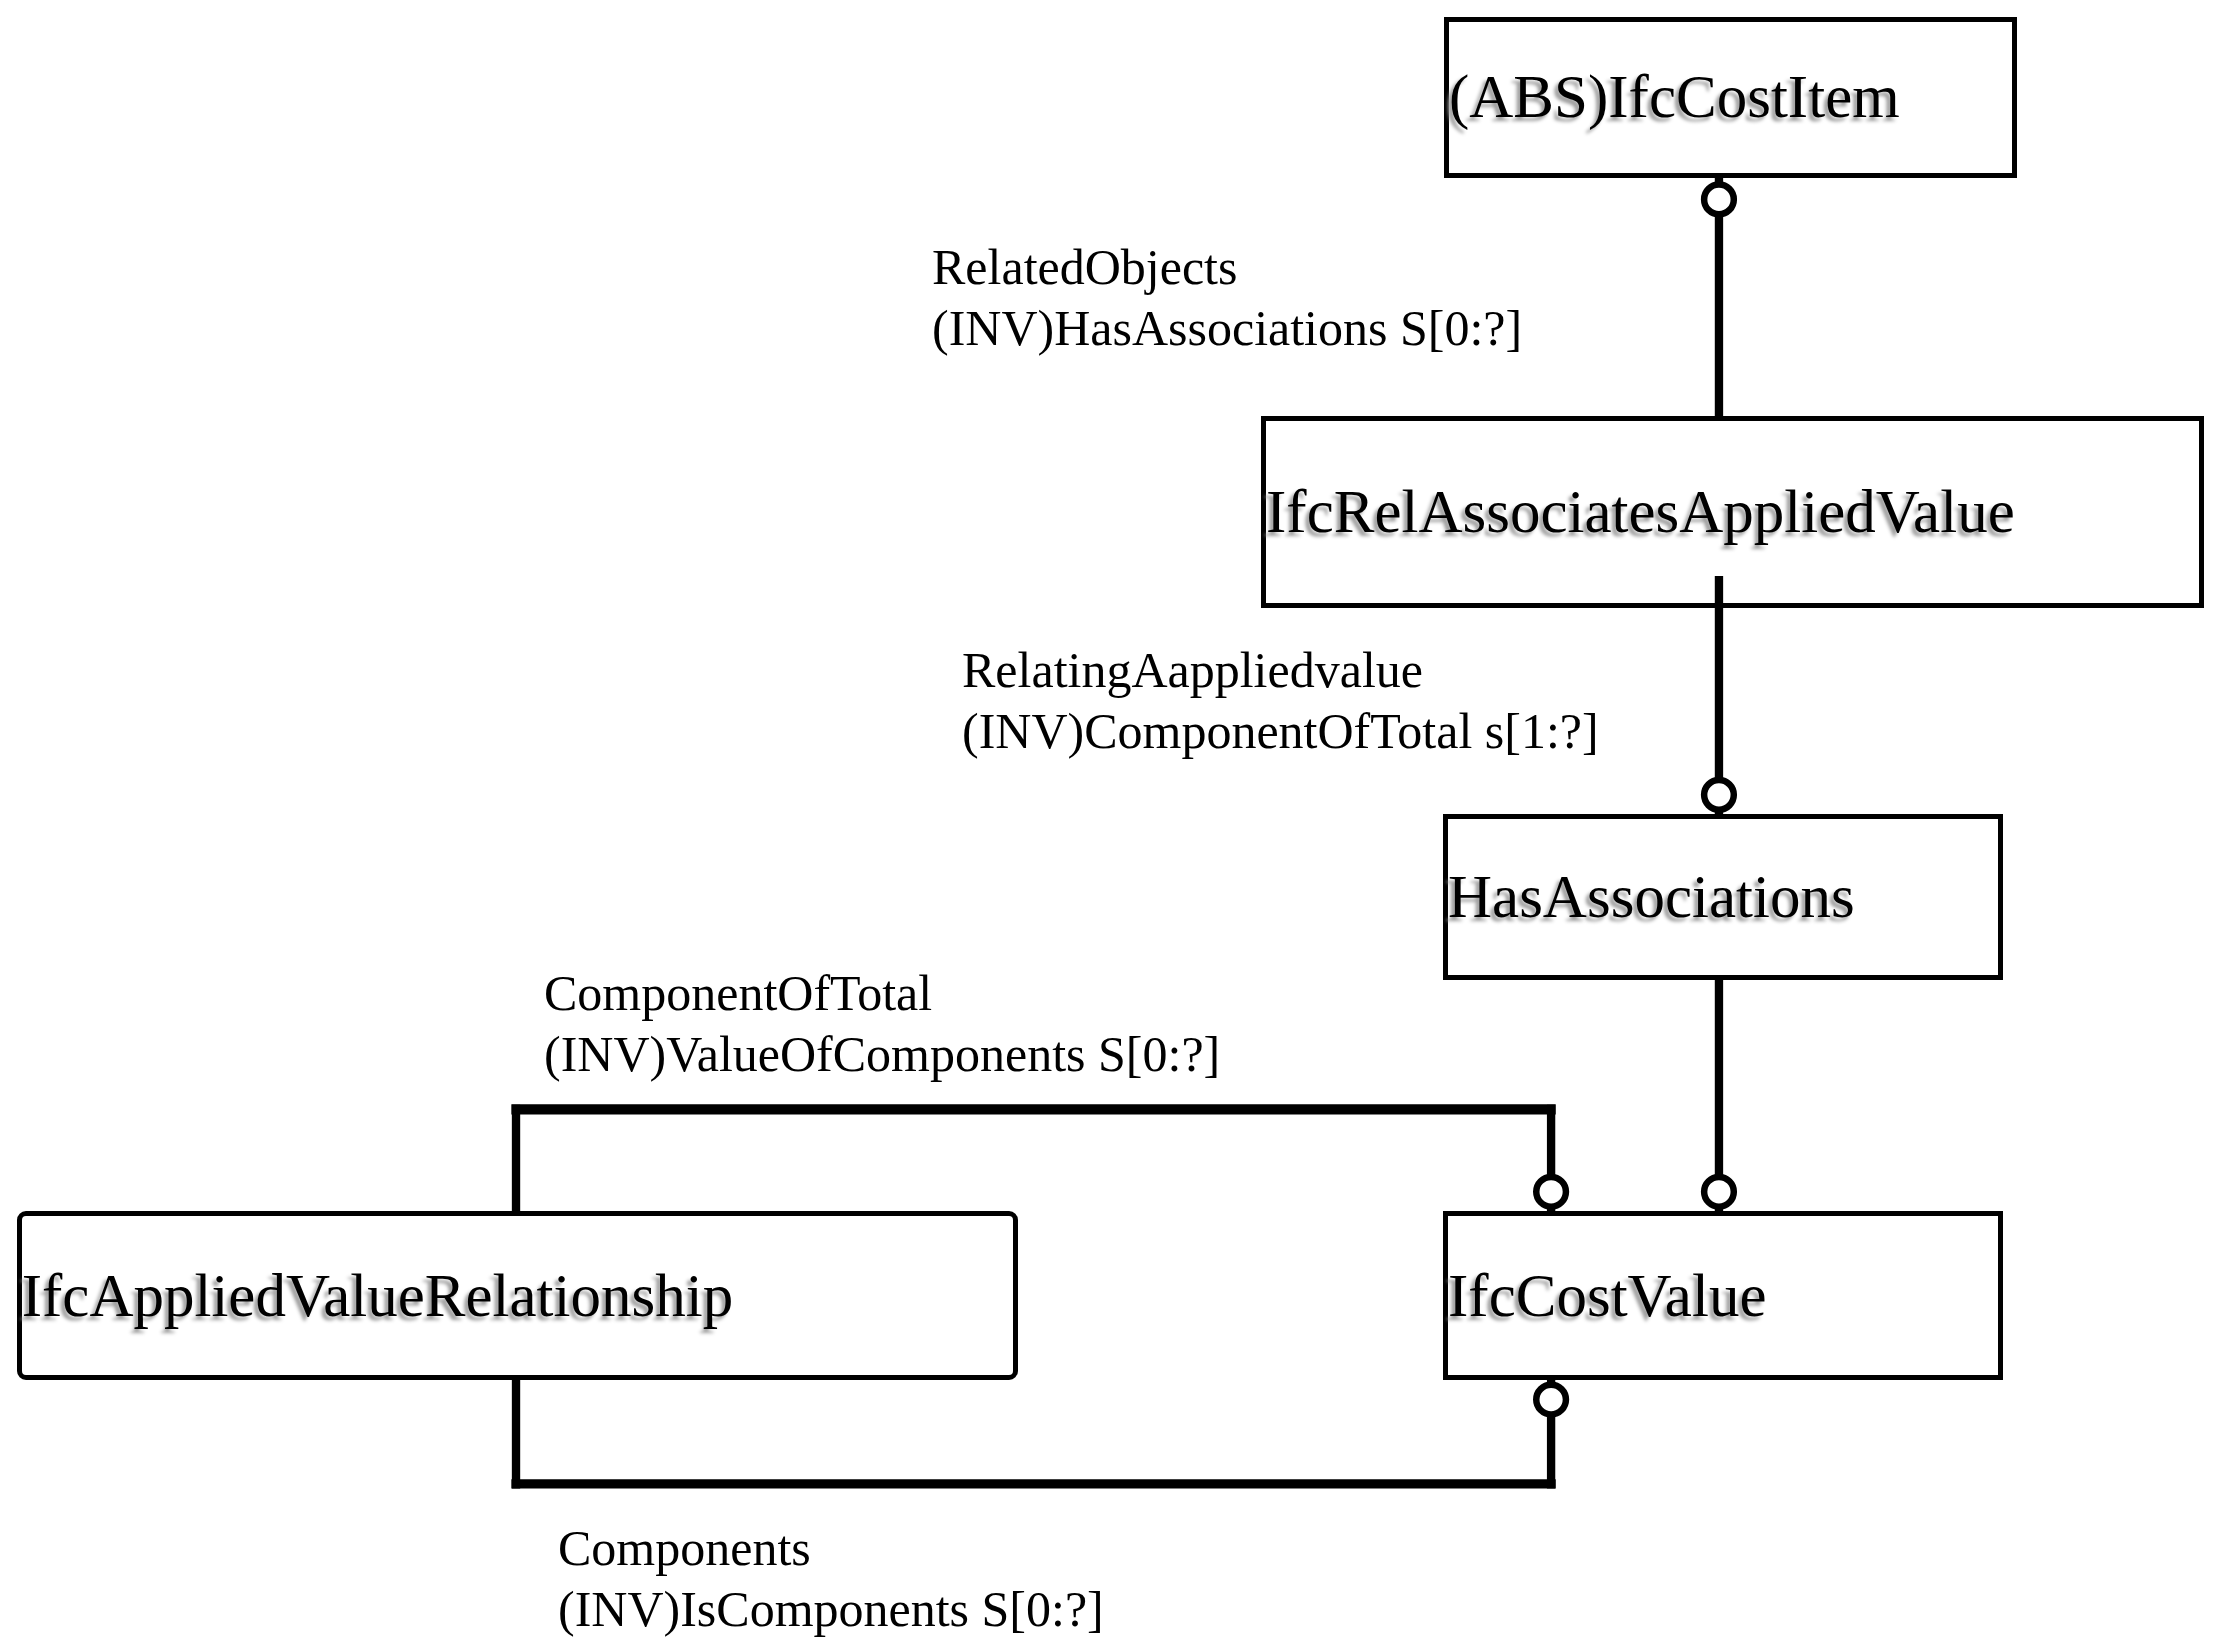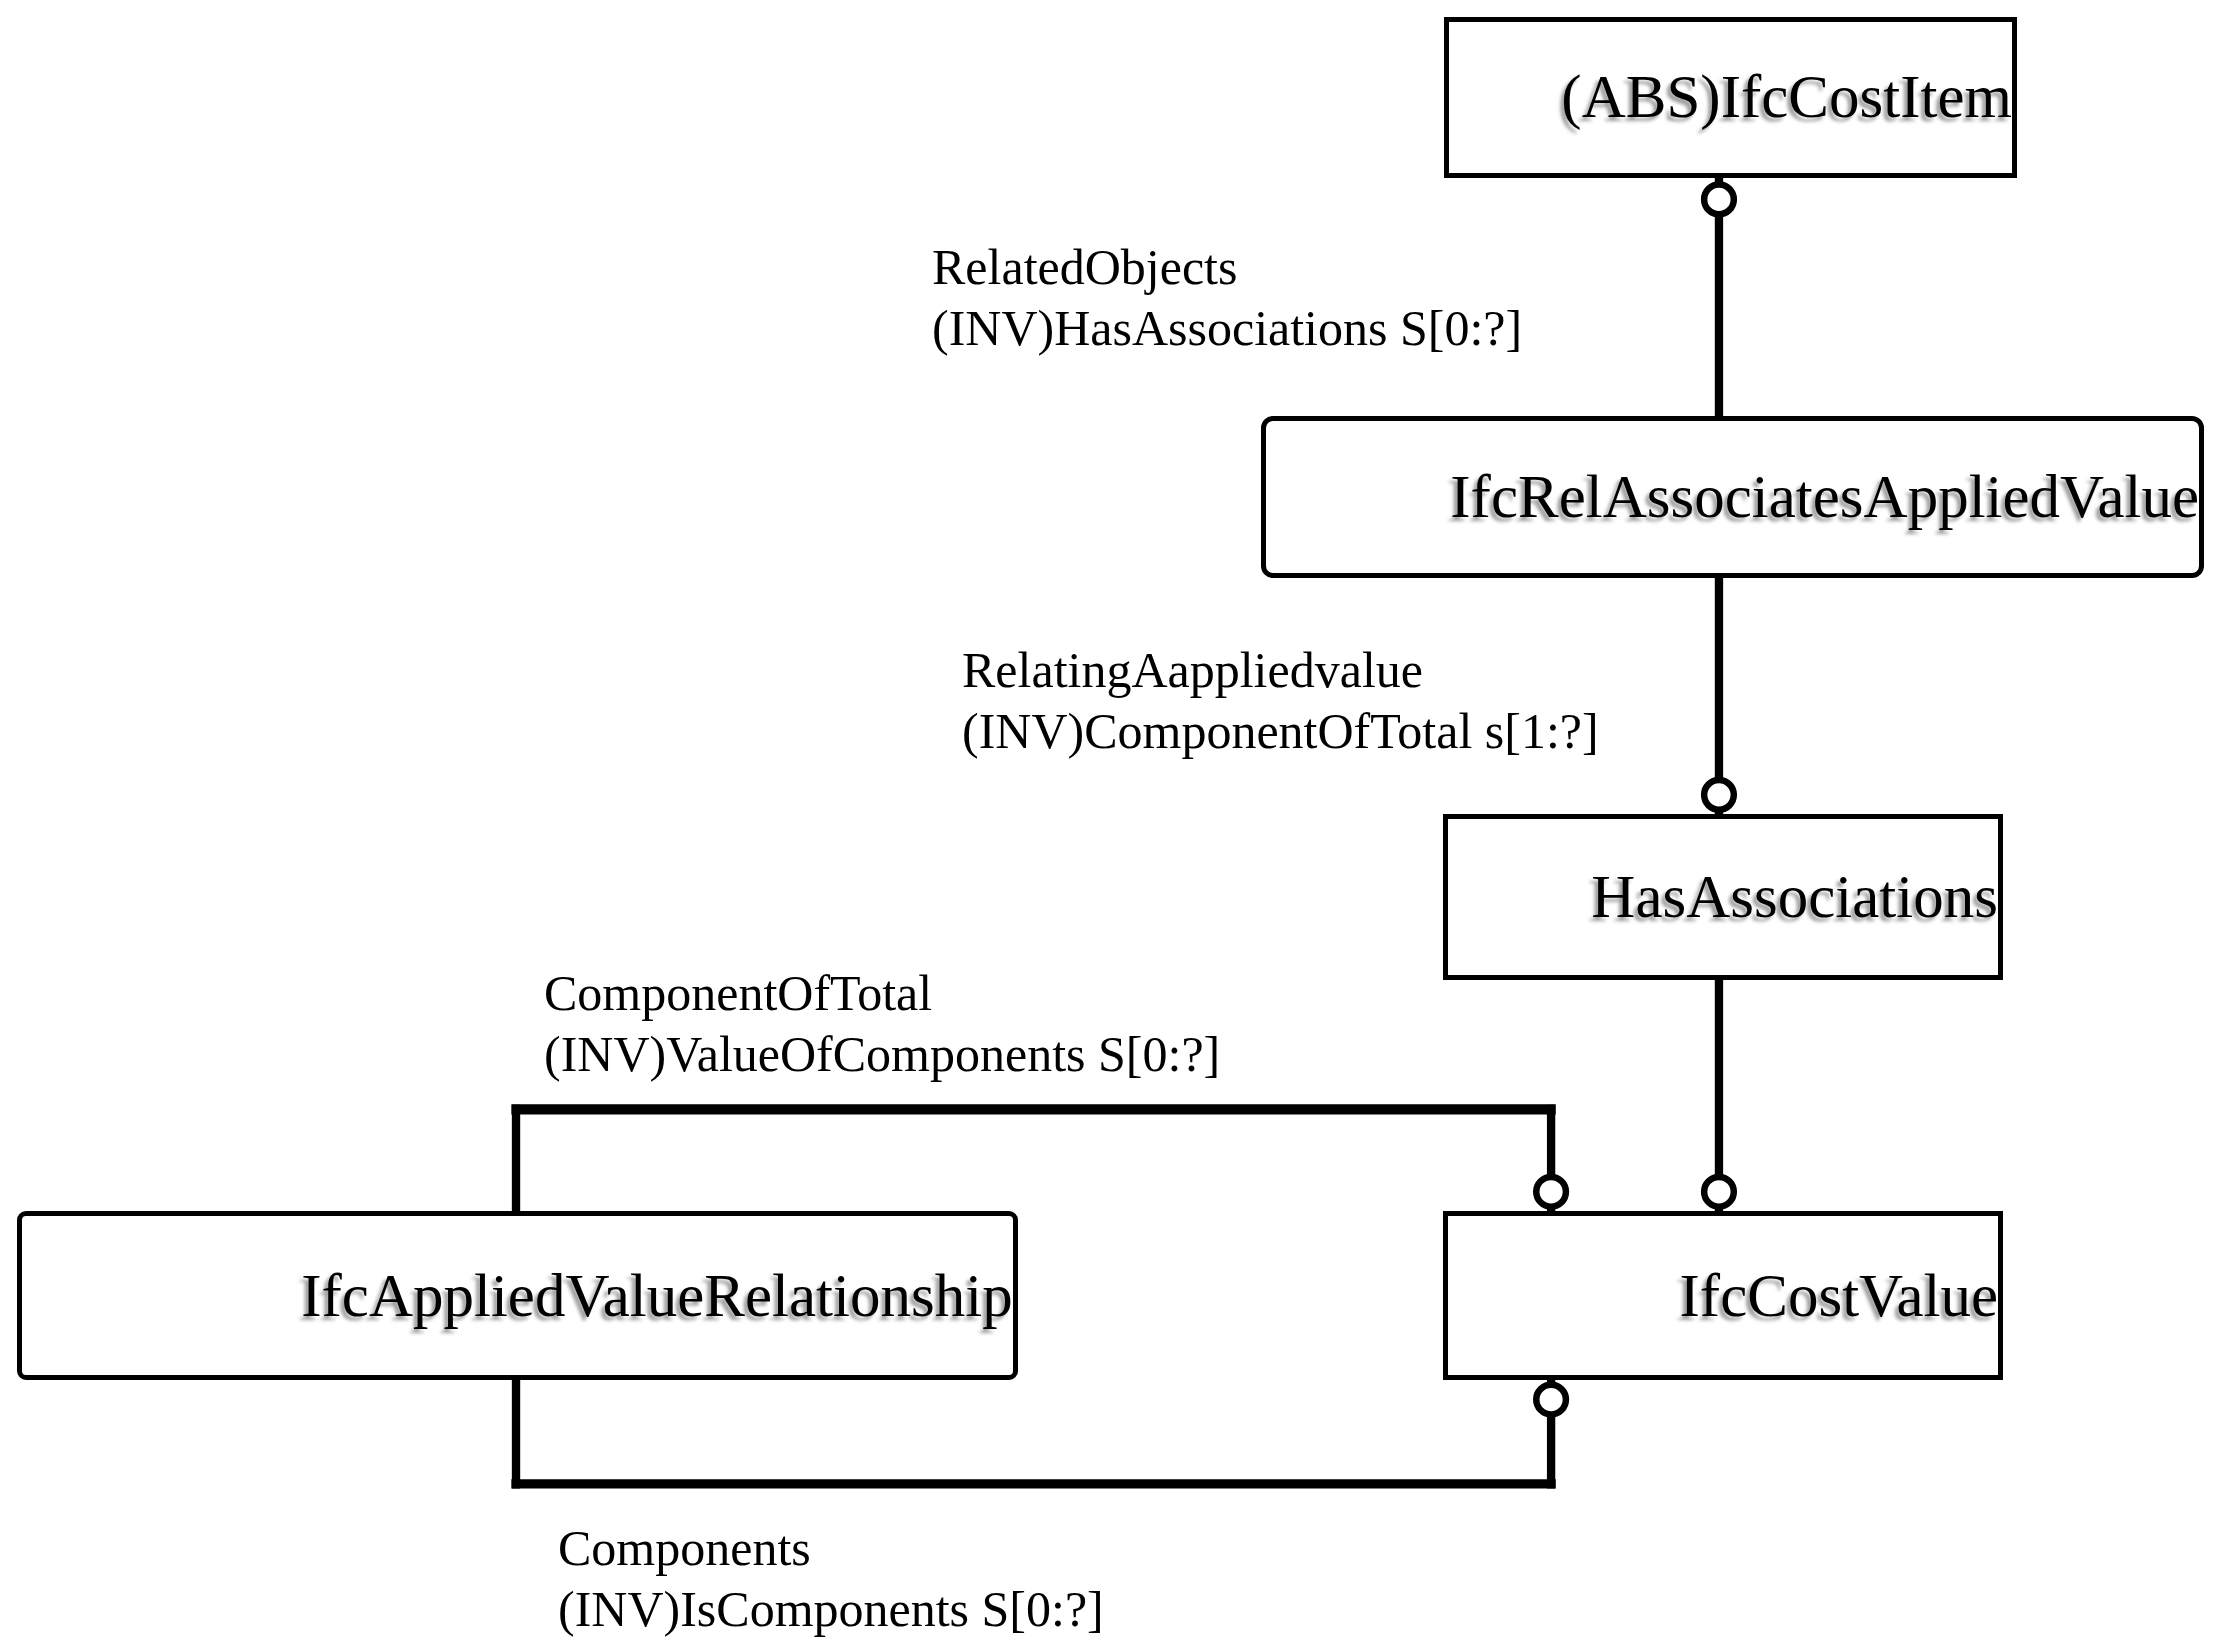--- a/index.html
+++ b/index.html
@@ -15,21 +15,21 @@
     font-family: "Liberation Serif", "DejaVu Serif", serif;
     overflow: hidden;
   }
   .node {
     position: absolute;
     box-sizing: border-box;
     border: 5.6px solid #000000;
     background: #ffffff;
     display: flex;
     align-items: center;
-    justify-content: flex-end;
+    justify-content: flex-start;
     z-index: 1;
   }
   .node .node-label {
     font-size: 61px;
     color: #000000;
     white-space: nowrap;
     text-shadow: -3.7px 3.7px 3.7px #9e9e9e;
     letter-spacing: 0px;
   }
   .edge-label {
@@ -43,21 +43,21 @@
   }
   .edge-label div { white-space: nowrap; }
   #connectors {
     position: absolute;
     left: 0;
     top: 0;
     z-index: 3;
     pointer-events: none;
   }
   #node-cost-item                   { left: 1444px; top: 16.7px;   width: 573px;  height: 161px; }
-  #node-rel-associates              { left: 1261px; top: 416px;  width: 943px; height: 162px; border-radius: 12px; }
+  #node-rel-associates              { left: 1261px; top: 416px;  width: 943px; height: 192px; }
   #node-applied-value               { left: 1443px; top: 814px;  width: 560px;  height: 166px; }
   #node-applied-value-relationship  { left: 16.7px;   top: 1211px; width: 1001px; height: 169px; border-radius: 9px; }
   #node-cost-value                  { left: 1443px; top: 1211px; width: 560px;  height: 169px; }
   #label-has-associations   { left: 932px; top: 237px;  }
   #label-value-referenced   { left: 962px; top: 640px;  }
   #label-value-of-components{ left: 544px;  top: 963px; }
   #label-is-components      { left: 558px;  top: 1518px; }
 </style>
 </head>
 <body>

